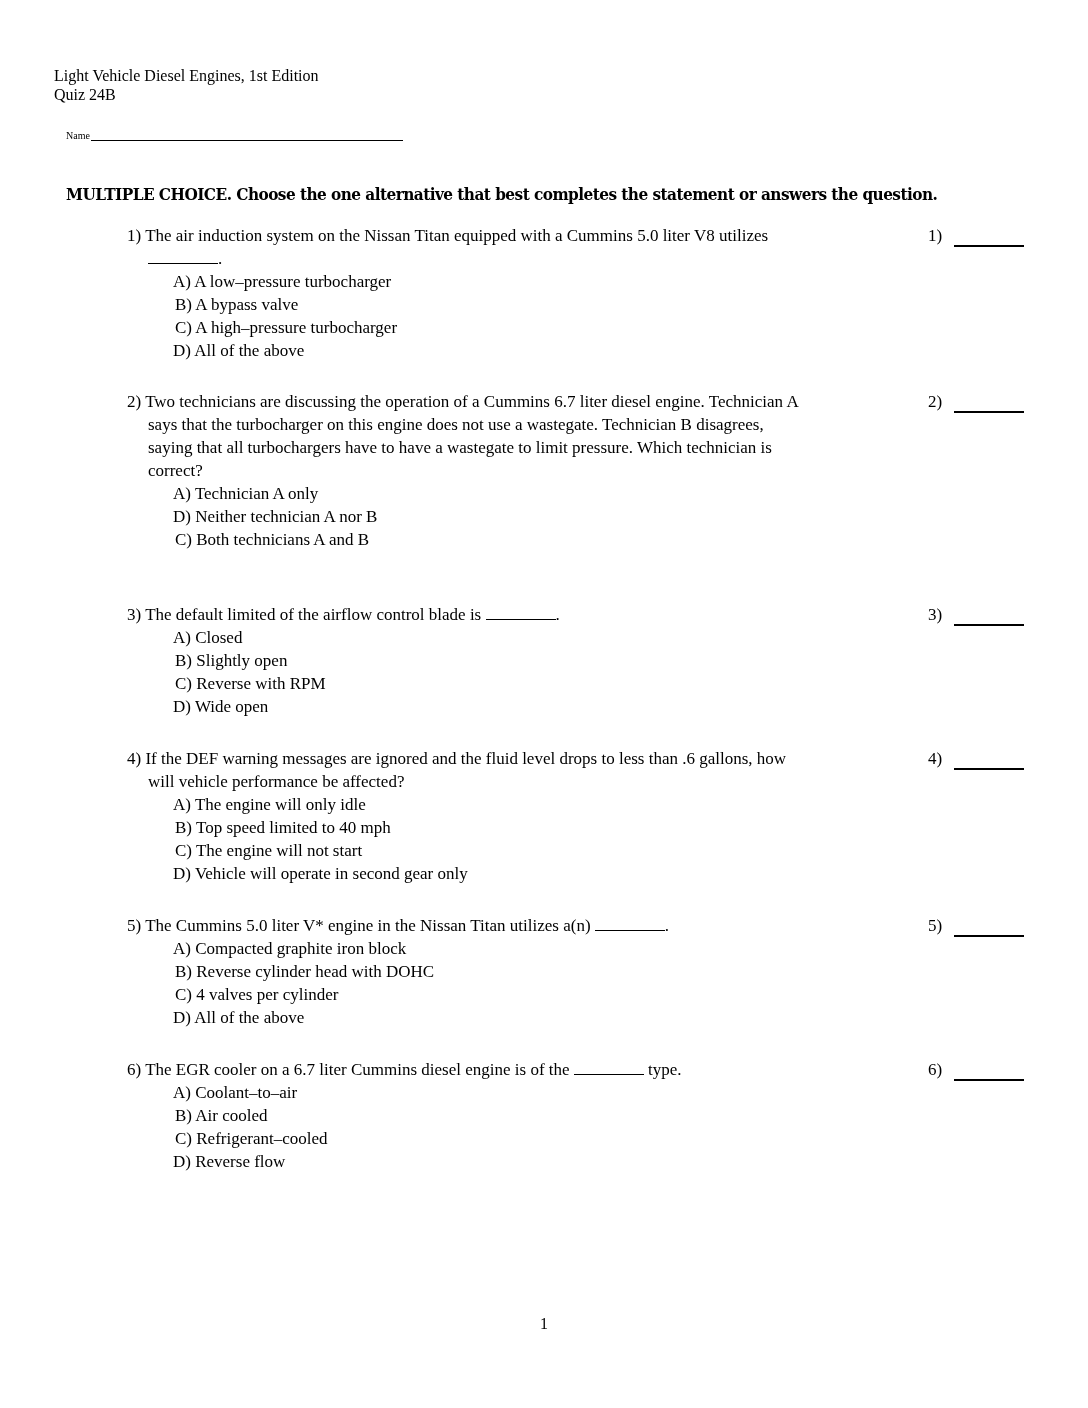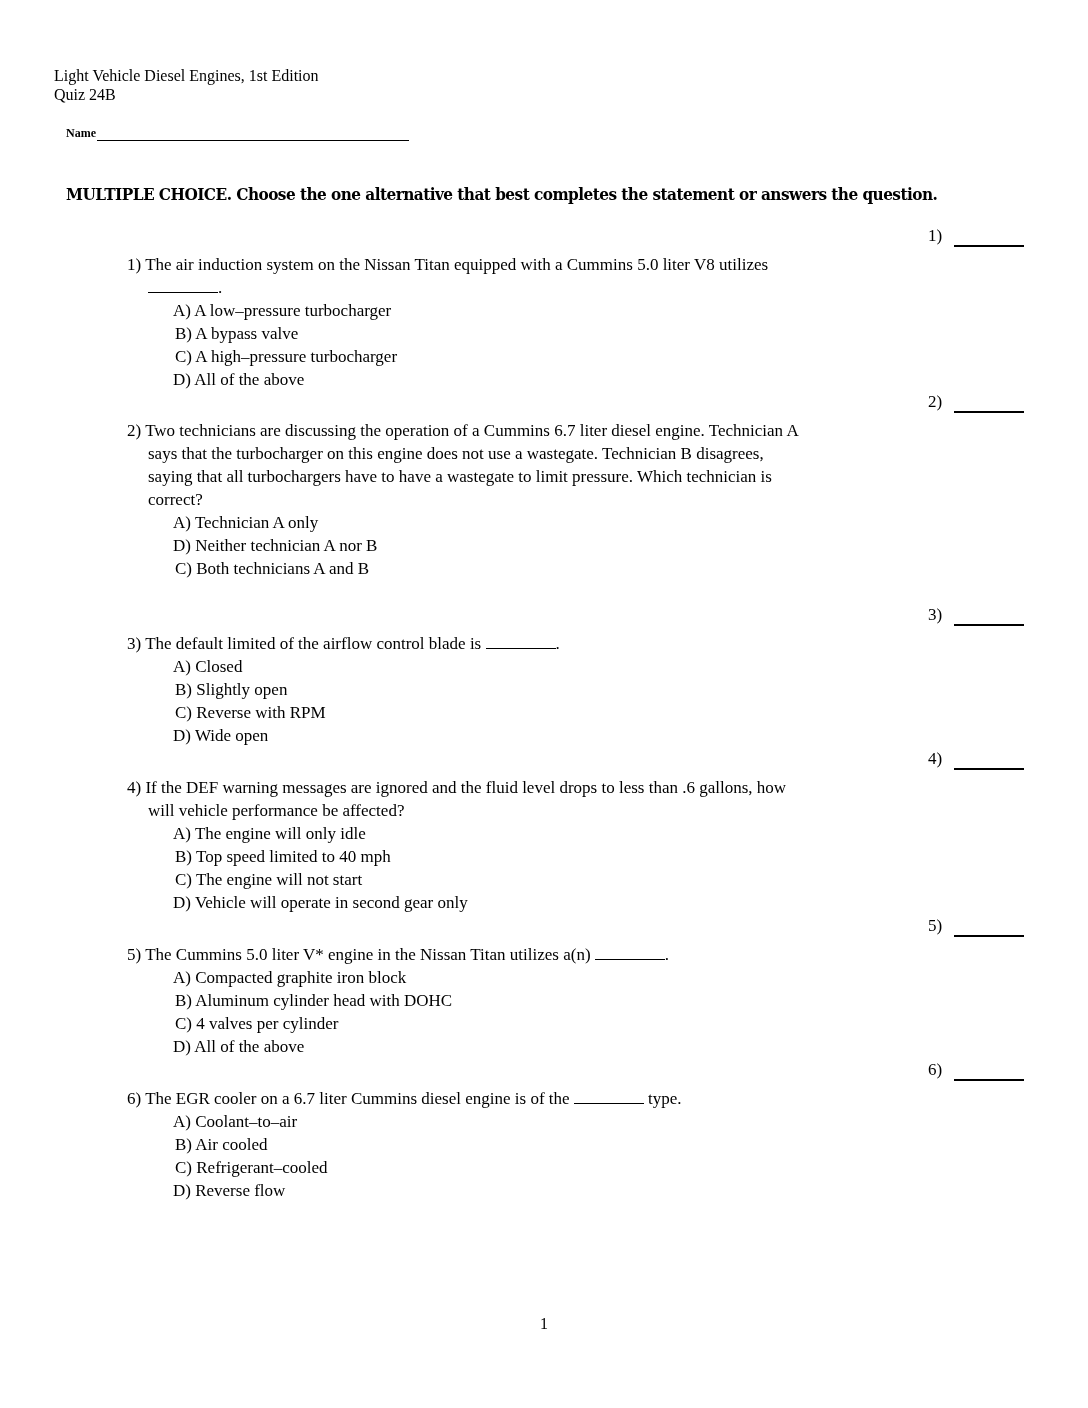--- a/index.html
+++ b/index.html
@@ -1,29 +1,29 @@
 <!DOCTYPE html>
 <html><head>
   <meta charset="utf-8">
   <style>
     html, body { margin: 0; padding: 0; background: #ffffff; }
     body {
       width: 1088px; height: 1408px; position: relative; overflow: hidden;
       color: #000; font-family: "Liberation Serif", serif;
     }
     .header { position: absolute; left: 54px; top: 66px; font-size: 16px; line-height: 19px; }
-    .name-row { position: absolute; left: 66px; top: 124px; font-size: 12px; display: flex; align-items: flex-end; font-weight: bold; }
+    .name-row { position: absolute; left: 66px; top: 124px; font-size: 10px; display: flex; align-items: flex-end; }
     .name-line { display: inline-block; width: 312px; border-bottom: 1px solid #000; height: 16px; margin-left: 1px; }
     .instructions {
       position: absolute; left: 66px; top: 185px; font-size: 16.5px; font-weight: bold;
       font-family: "DejaVu Serif", serif; letter-spacing: -0.6px; white-space: nowrap;
       transform: scaleX(0.93); transform-origin: left top;
     }
     .question { position: absolute; left: 127px; width: 960px; font-size: 17px; line-height: 23px; }
-    .q-stem { width: 780px; margin-top: 29px; }
+    .q-stem { width: 780px; }
     .q-stem .cont { padding-left: 21px; display: block; }
     .blank { display: inline-block; width: 70px; border-bottom: 1px solid #000; height: 15px; vertical-align: baseline; }
     .choices { padding-left: 46px; }
     .choice { display: block; height: 23px; }
     .choice.b, .choice.c { padding-left: 2px; }
     .answer-slot { position: absolute; left: 801px; top: 0; display: flex; align-items: flex-end; font-family: "Liberation Serif", serif; font-size: 17px; }
     .answer-num { width: 26px; text-align: left; }
     .answer-line { width: 70px; border-bottom: 2px solid #000; height: 16px; margin-left: 0px; }
     .page-num { position: absolute; top: 1315px; left: 0; width: 1088px; text-align: center; font-size: 16px; }
   </style>
@@ -116,21 +116,21 @@
 </div>
 
 <div class="question" style="top:914px;">
   <div class="q-stem">
     <span>5)</span>
     <span>The Cummins 5.0 liter V* engine in the Nissan Titan utilizes a(n)</span>
     <span class="blank"></span><span>.</span>
   </div>
   <div class="choices">
     <span class="choice a">A) Compacted graphite iron block</span>
-    <span class="choice b">B) Aluminum cylinder head with DOHC</span>
+    <span class="choice b">B) Reverse cylinder head with DOHC</span>
     <span class="choice c">C) 4 valves per cylinder</span>
     <span class="choice d">D) All of the above</span>
   </div>
   <div class="answer-slot">
     <span class="answer-num">5)</span>
     <span class="answer-line"></span>
   </div>
 </div>
 
 <div class="question" style="top:1058px;">

